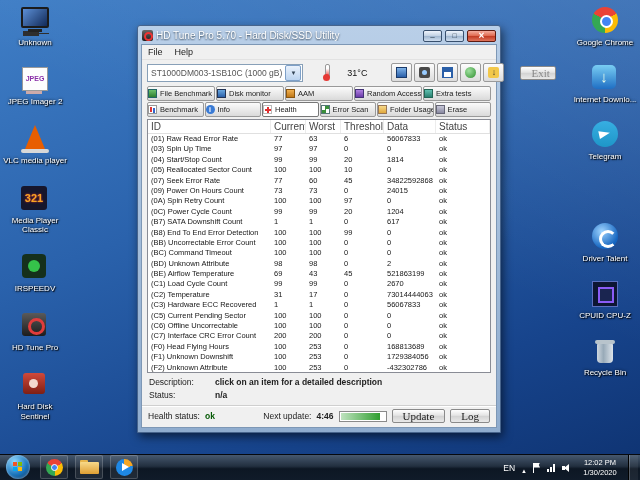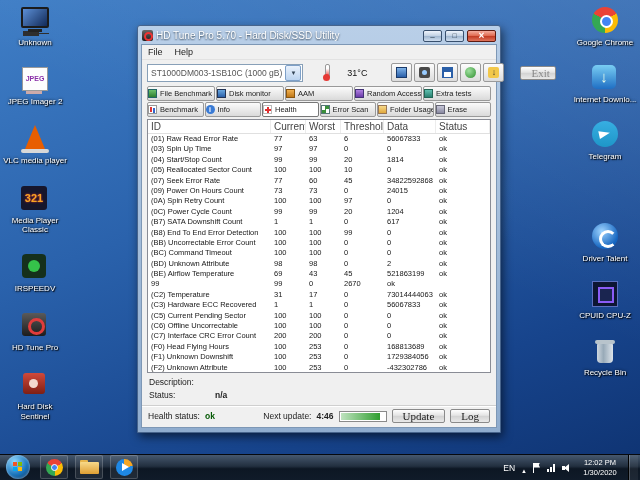--- a/index.html
+++ b/index.html
@@ -460,20 +460,21 @@
           <div class="trow">
             <span>(BE) Airflow Temperature</span>
             <span>69</span>
             <span>43</span>
             <span>45</span>
             <span>521863199</span>
             <span>ok</span>
           </div>
 
           <div class="trow">
+            <span>(C1) Load Cycle Count</span>
             <span>99</span>
             <span>99</span>
             <span>0</span>
             <span>2670</span>
             <span>ok</span>
           </div>
 
           <div class="trow">
             <span>(C2) Temperature</span>
             <span>31</span>
@@ -543,20 +544,21 @@
             <span>253</span>
             <span>0</span>
             <span>-432302786</span>
             <span>ok</span>
           </div>
         </div>
     </div>
     <div class="desc">
       <div class="drow">
         <span class="lbl">Description:</span>
+        <span class="val">click on an item for a detailed description</span>
       </div>
       <div class="drow">
         <span class="lbl">Status:</span>
         <span class="val">n/a</span>
       </div>
     </div>
     <div class="sbar">
       <span>Health status:</span>
       <b class="okv">ok</b>
       <span class="gap"></span>

